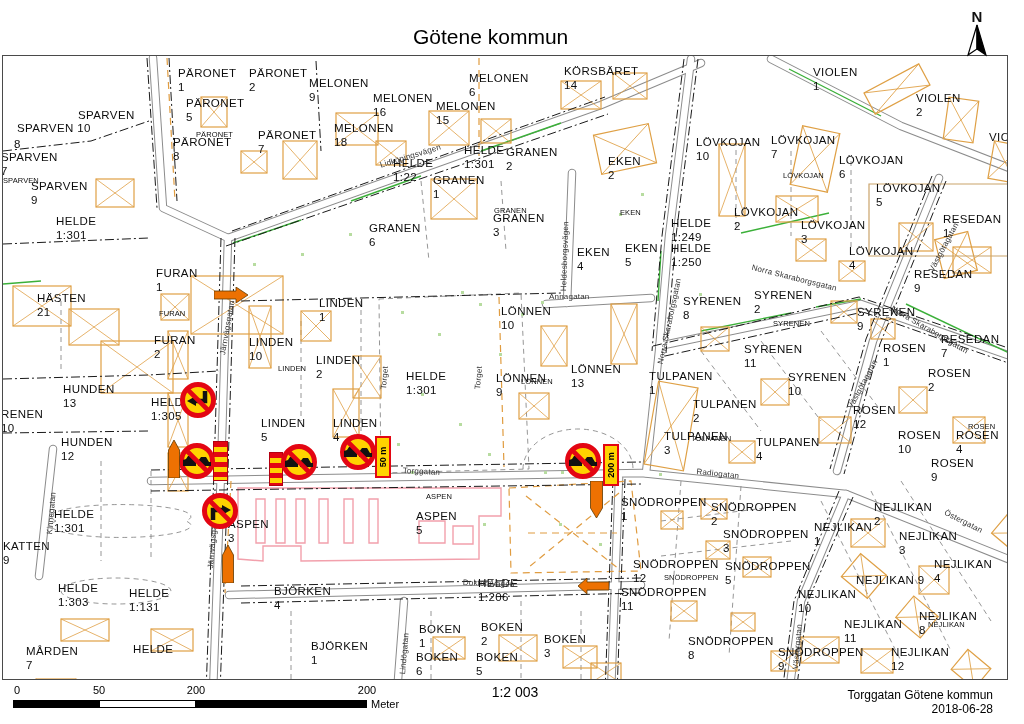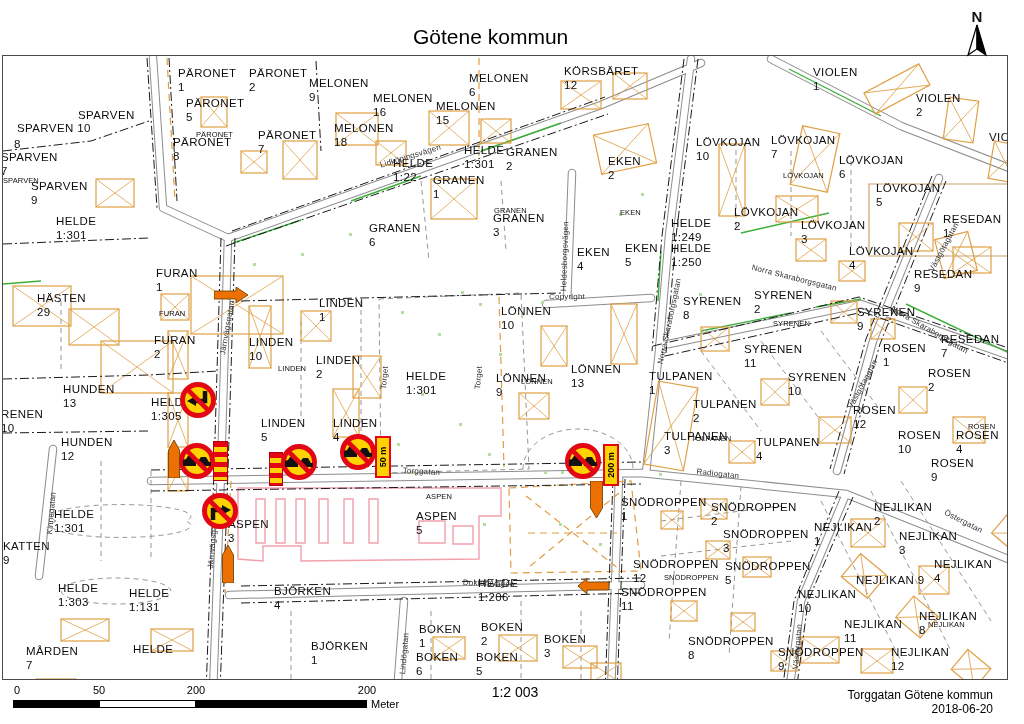--- a/index.html
+++ b/index.html
@@ -554,21 +554,21 @@
 9</div>
       <div class="map-label" style="left: 370px; top: 36px;">MELONEN
 16</div>
       <div class="map-label" style="left: 433px; top: 44px;">MELONEN
 15</div>
       <div class="map-label" style="left: 466px; top: 16px;">MELONEN
 6</div>
       <div class="map-label" style="left: 331px; top: 66px;">MELONEN
 18</div>
       <div class="map-label" style="left: 561px; top: 9px;">KÖRSBÄRET
-12</div>
+14</div>
       <div class="map-label" style="left: 53px; top: 159px;">HELDE
 1:301</div>
       <div class="map-label" style="left: 390px; top: 101px;">HELDE
 1:22</div>
       <div class="map-label street" style="left: 376px; top: 105px; transform: rotate(-17deg);">Lidköpingsvägen</div>
       <div class="map-label" style="left: 461px; top: 88px;">HELDE
 1:301</div>
       <div class="map-label" style="left: 503px; top: 90px;">GRANEN
 2</div>
       <div class="map-label" style="left: 430px; top: 118px;">GRANEN
@@ -613,21 +613,21 @@
       <div class="map-label" style="left: 940px; top: 157px;">RESEDAN
 1</div>
       <div class="map-label" style="left: 911px; top: 212px;">RESEDAN
 9</div>
       <div class="map-label" style="left: 938px; top: 277px;">RESEDAN
 7</div>
       <div class="map-label street" style="left: 750px; top: 207px; transform: rotate(14deg);">Norra Skaraborgsgatan</div>
       <div class="map-label street" style="left: 924px; top: 213px; transform: rotate(-62deg);">Västgötagatan</div>
       <div class="map-label street" style="left: 843px; top: 350px; transform: rotate(-62deg);">Västgötagatan</div>
       <div class="map-label" style="left: 34px; top: 236px;">HÄSTEN
-29</div>
+21</div>
       <div class="map-label" style="left: 153px; top: 211px;">FURAN
 1</div>
       <div class="map-label small" style="left: 156px; top: 254px;">FURAN</div>
       <div class="map-label" style="left: 151px; top: 278px;">FURAN
 2</div>
       <div class="map-label" style="left: 60px; top: 327px;">HUNDEN
 13</div>
       <div class="map-label" style="left: -2px; top: 352px;">RENEN
 10</div>
       <div class="map-label" style="left: 58px; top: 380px;">HUNDEN
@@ -650,21 +650,21 @@
 1:301</div>
       <div class="map-label street" style="left: 376px; top: 333px; transform: rotate(-85deg);">Torget</div>
       <div class="map-label street" style="left: 470px; top: 333px; transform: rotate(-85deg);">Torget</div>
       <div class="map-label" style="left: 498px; top: 249px;">LÖNNEN
 10</div>
       <div class="map-label" style="left: 493px; top: 316px;">LÖNNEN
 9</div>
       <div class="map-label small" style="left: 518px; top: 322px;">LÖNNEN</div>
       <div class="map-label" style="left: 568px; top: 307px;">LÖNNEN
 13</div>
-      <div class="map-label street" style="left: 546px; top: 236px;">Copyright</div>
+      <div class="map-label street" style="left: 546px; top: 236px;">Annagatan</div>
       <div class="map-label" style="left: 680px; top: 239px;">SYRENEN
 8</div>
       <div class="map-label" style="left: 751px; top: 233px;">SYRENEN
 2</div>
       <div class="map-label" style="left: 854px; top: 250px;">SYRENEN
 9</div>
       <div class="map-label small" style="left: 770px; top: 264px;">SYRENEN</div>
       <div class="map-label" style="left: 741px; top: 287px;">SYRENEN
 11</div>
       <div class="map-label" style="left: 785px; top: 315px;">SYRENEN
@@ -840,14 +840,14 @@
     <div class="seg w" style="width:97px"></div>
     <div class="seg b" style="width:171px"></div>
   </div>
   <span class="unit">Meter</span>
 </div>
 
 <div class="scaletext">1:2 003</div>
 
 <div class="copyright">
   <div>Torggatan Götene kommun</div>
-  <div>2018-06-20</div>
+  <div>2018-06-28</div>
 </div>
 
 </body></html>

